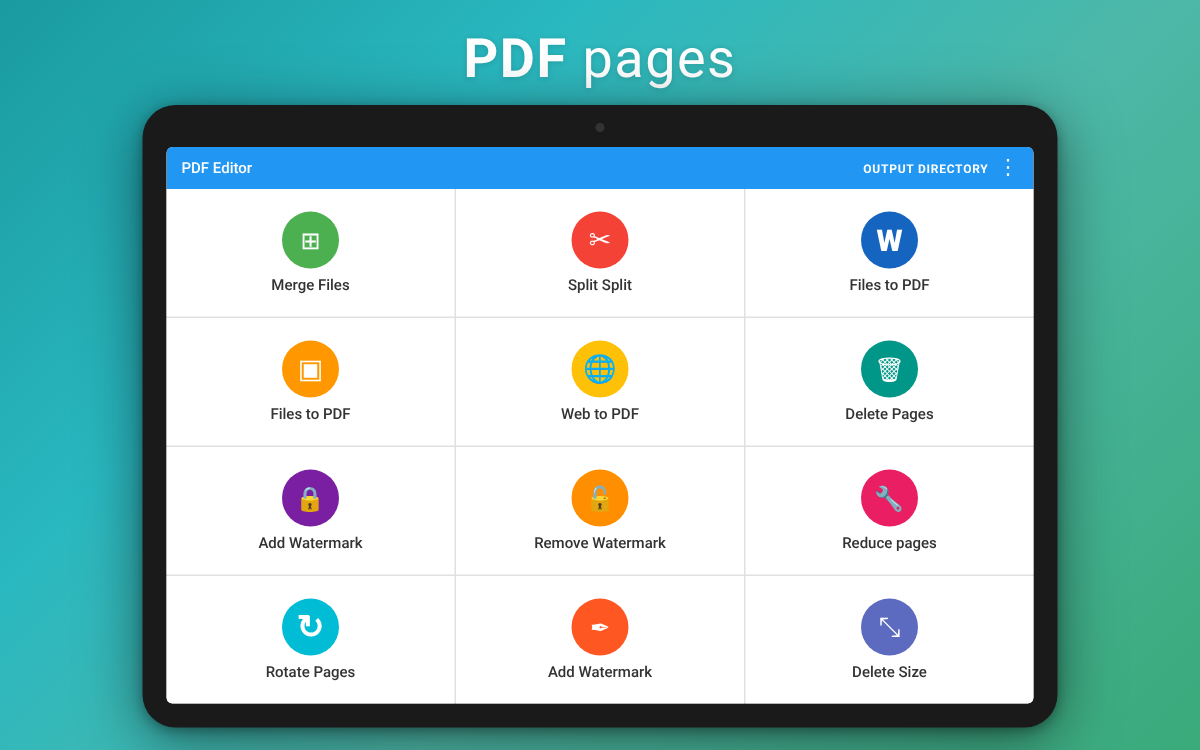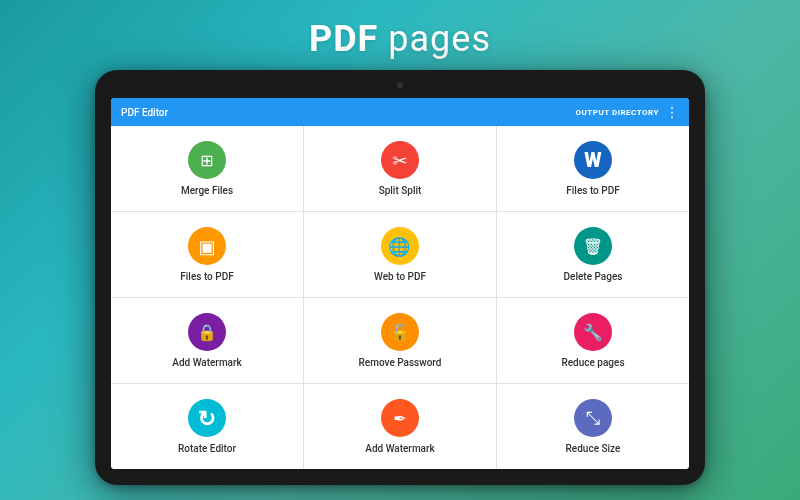--- a/index.html
+++ b/index.html
@@ -212,42 +212,42 @@
           <div class="grid-item">
             <div class="icon-circle purple">
               <span style="font-size:16px">🔒</span>
             </div>
             <span class="item-label">Add Watermark</span>
           </div>
           <div class="grid-item">
             <div class="icon-circle amber">
               <span style="font-size:16px">🔓</span>
             </div>
-            <span class="item-label">Remove Password</span>
+            <span class="item-label">Remove Watermark</span>
           </div>
           <div class="grid-item">
             <div class="icon-circle pink">
               <span style="font-size:16px">🔧</span>
             </div>
             <span class="item-label">Reduce pages</span>
           </div>
           <div class="grid-item">
             <div class="icon-circle cyan">
               <span style="font-size:22px;font-weight:bold">↻</span>
             </div>
-            <span class="item-label">Rotate Editor</span>
+            <span class="item-label">Rotate Pages</span>
           </div>
           <div class="grid-item">
             <div class="icon-circle deep-orange">
               <span style="font-size:16px">✒</span>
             </div>
             <span class="item-label">Add Watermark</span>
           </div>
           <div class="grid-item">
             <div class="icon-circle indigo">
               <span style="font-size:18px">⤡</span>
             </div>
-            <span class="item-label">Reduce Size</span>
+            <span class="item-label">Delete Size</span>
           </div>
         </div>
     </div>
   </div>
 </div>
 
 </body></html>

